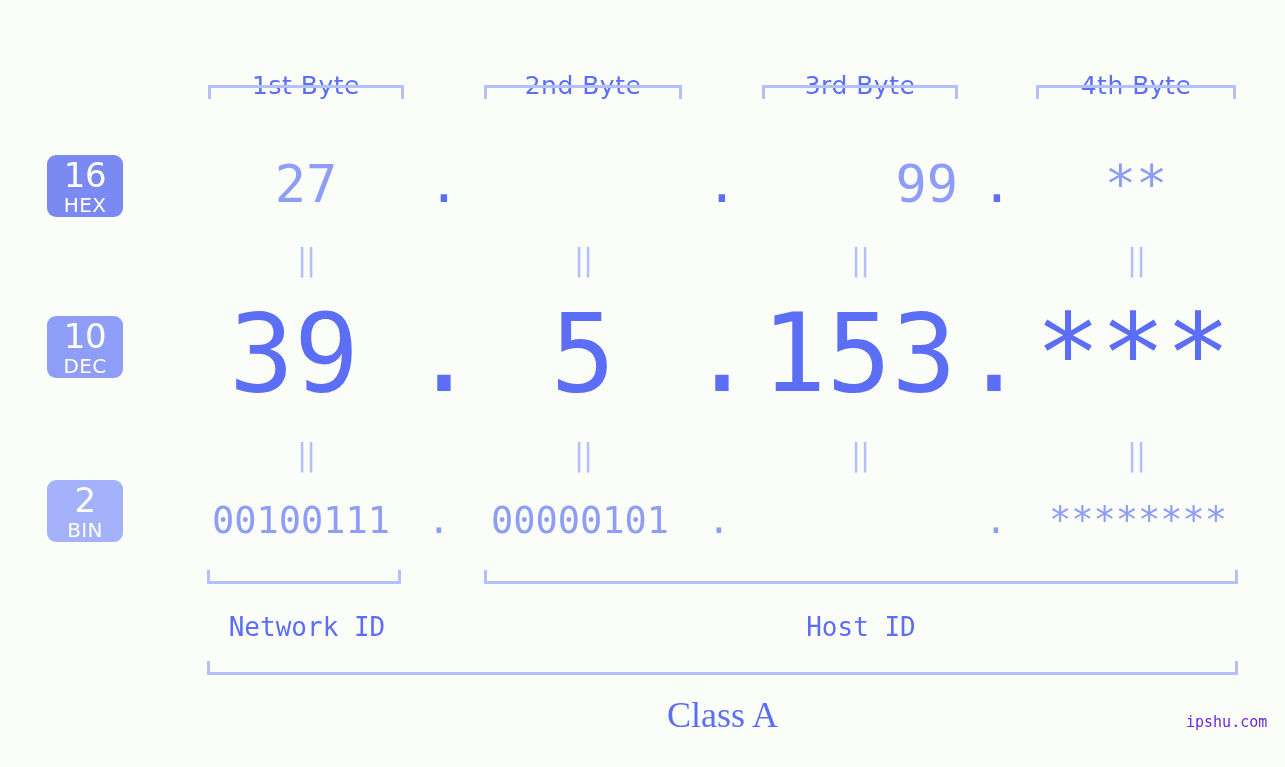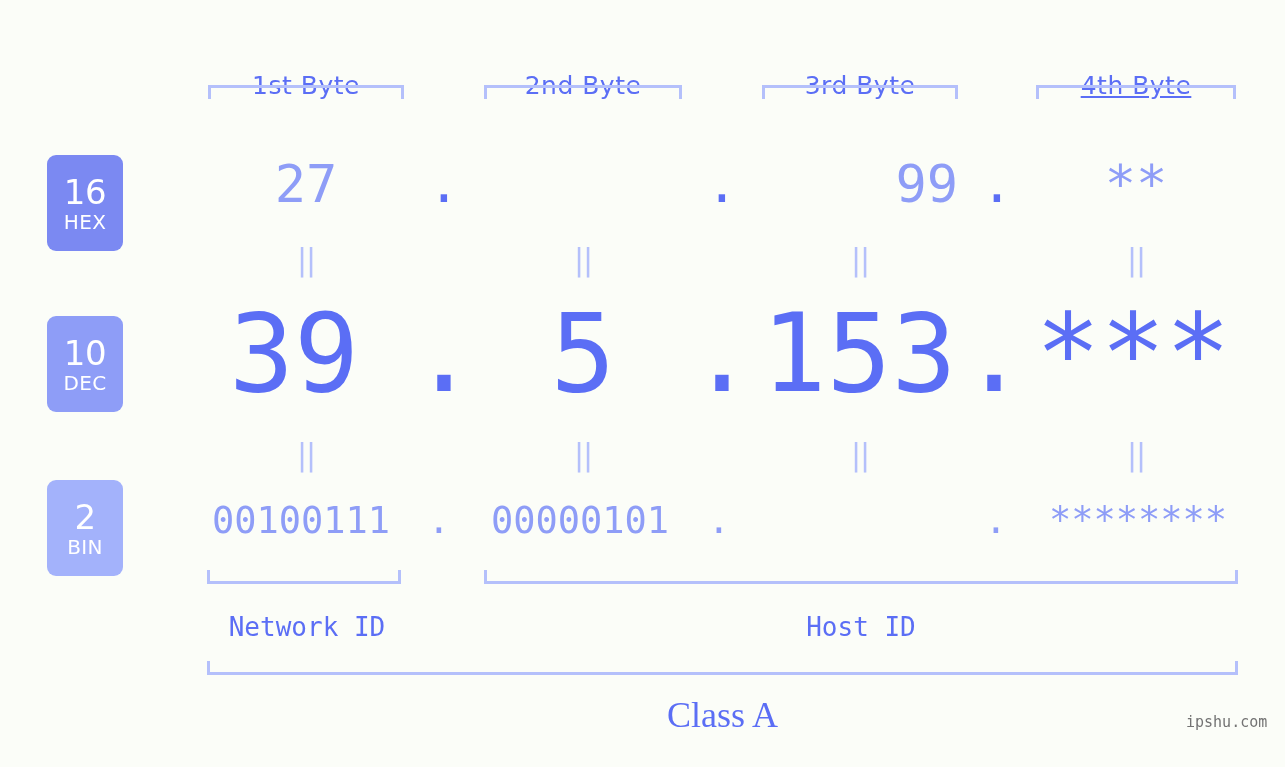--- a/index.html
+++ b/index.html
@@ -47,21 +47,21 @@
     border-bottom: 3px solid #b4c0fb;
     border-left: 3px solid #b4c0fb;
     border-right: 3px solid #b4c0fb;
     height: 14px;
     box-sizing: border-box;
   }
 
   
   .badge {
     width: 76px;
-    height: 96px;
+    height: 62px;
     border-radius: 9px;
     color: #ffffff;
     font-family: "DejaVu Sans", sans-serif;
     display: flex;
     flex-direction: column;
     align-items: center;
     justify-content: center;
     line-height: 1;
   }
   .badge .num {
@@ -144,33 +144,33 @@
   .class-label {
     font-family: Liberation Serif, serif;
     font-size: 36px;
     color: #5b6ef5;
     text-align: center;
     white-space: nowrap;
   }
   .watermark {
     font-family: "DejaVu Sans Mono", monospace;
     font-size: 15px;
-    color: #737373;
+    color: #6d28d9;
     white-space: nowrap;
   }
 </style>
 </head>
 <body>
 
 <div class="stage">
 
   <div class="abs byte-label" style="left:208px; top:35px; width:196px;">1st Byte</div>
   <div class="abs byte-label" style="left:484px; top:35px; width:198px;">2nd Byte</div>
   <div class="abs byte-label" style="left:762px; top:35px; width:196px;">3rd Byte</div>
-  <div class="abs byte-label" style="left:1036px; top:35px; width:200px;text-decoration:underline;">4th Byte</div>
+  <div class="abs byte-label" style="left:1036px; top:35px; width:200px;">4th Byte</div>
 
   <div class="abs bracket-top" style="left:208px; top:85px; width:196px;"></div>
   <div class="abs bracket-top" style="left:484px; top:85px; width:198px;"></div>
   <div class="abs bracket-top" style="left:762px; top:85px; width:196px;"></div>
   <div class="abs bracket-top" style="left:1036px; top:85px; width:200px;"></div>
 
   <div class="abs badge" style="left:47px; top:155px; background:#7b89f2;">
     <span class="num">16</span>
     <span class="nm">HEX</span>
   </div>

